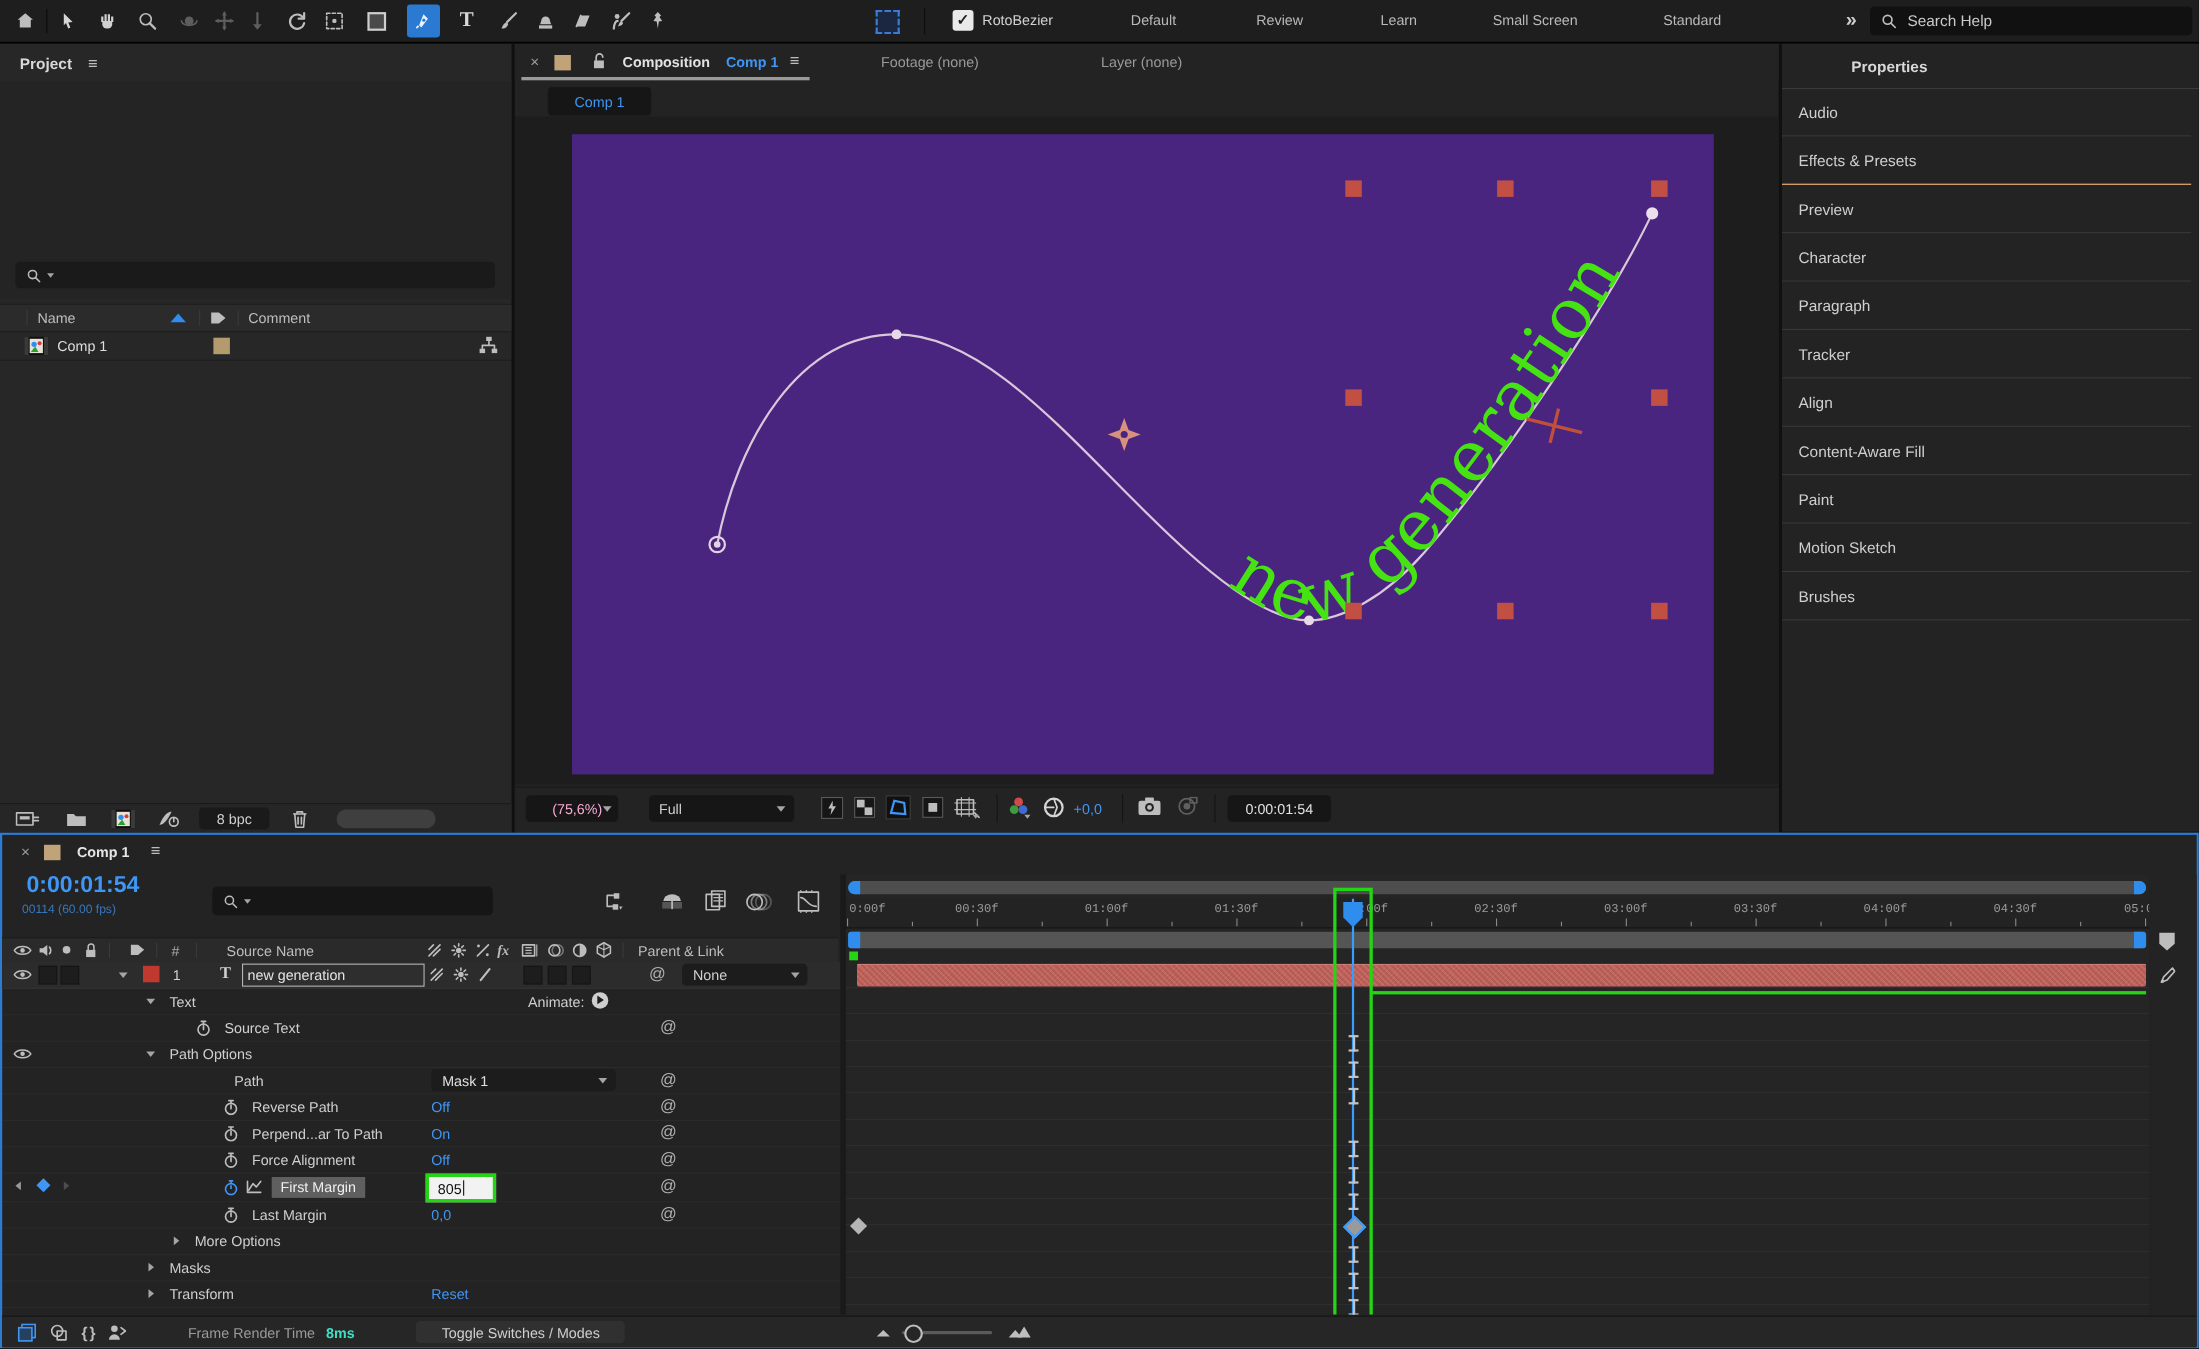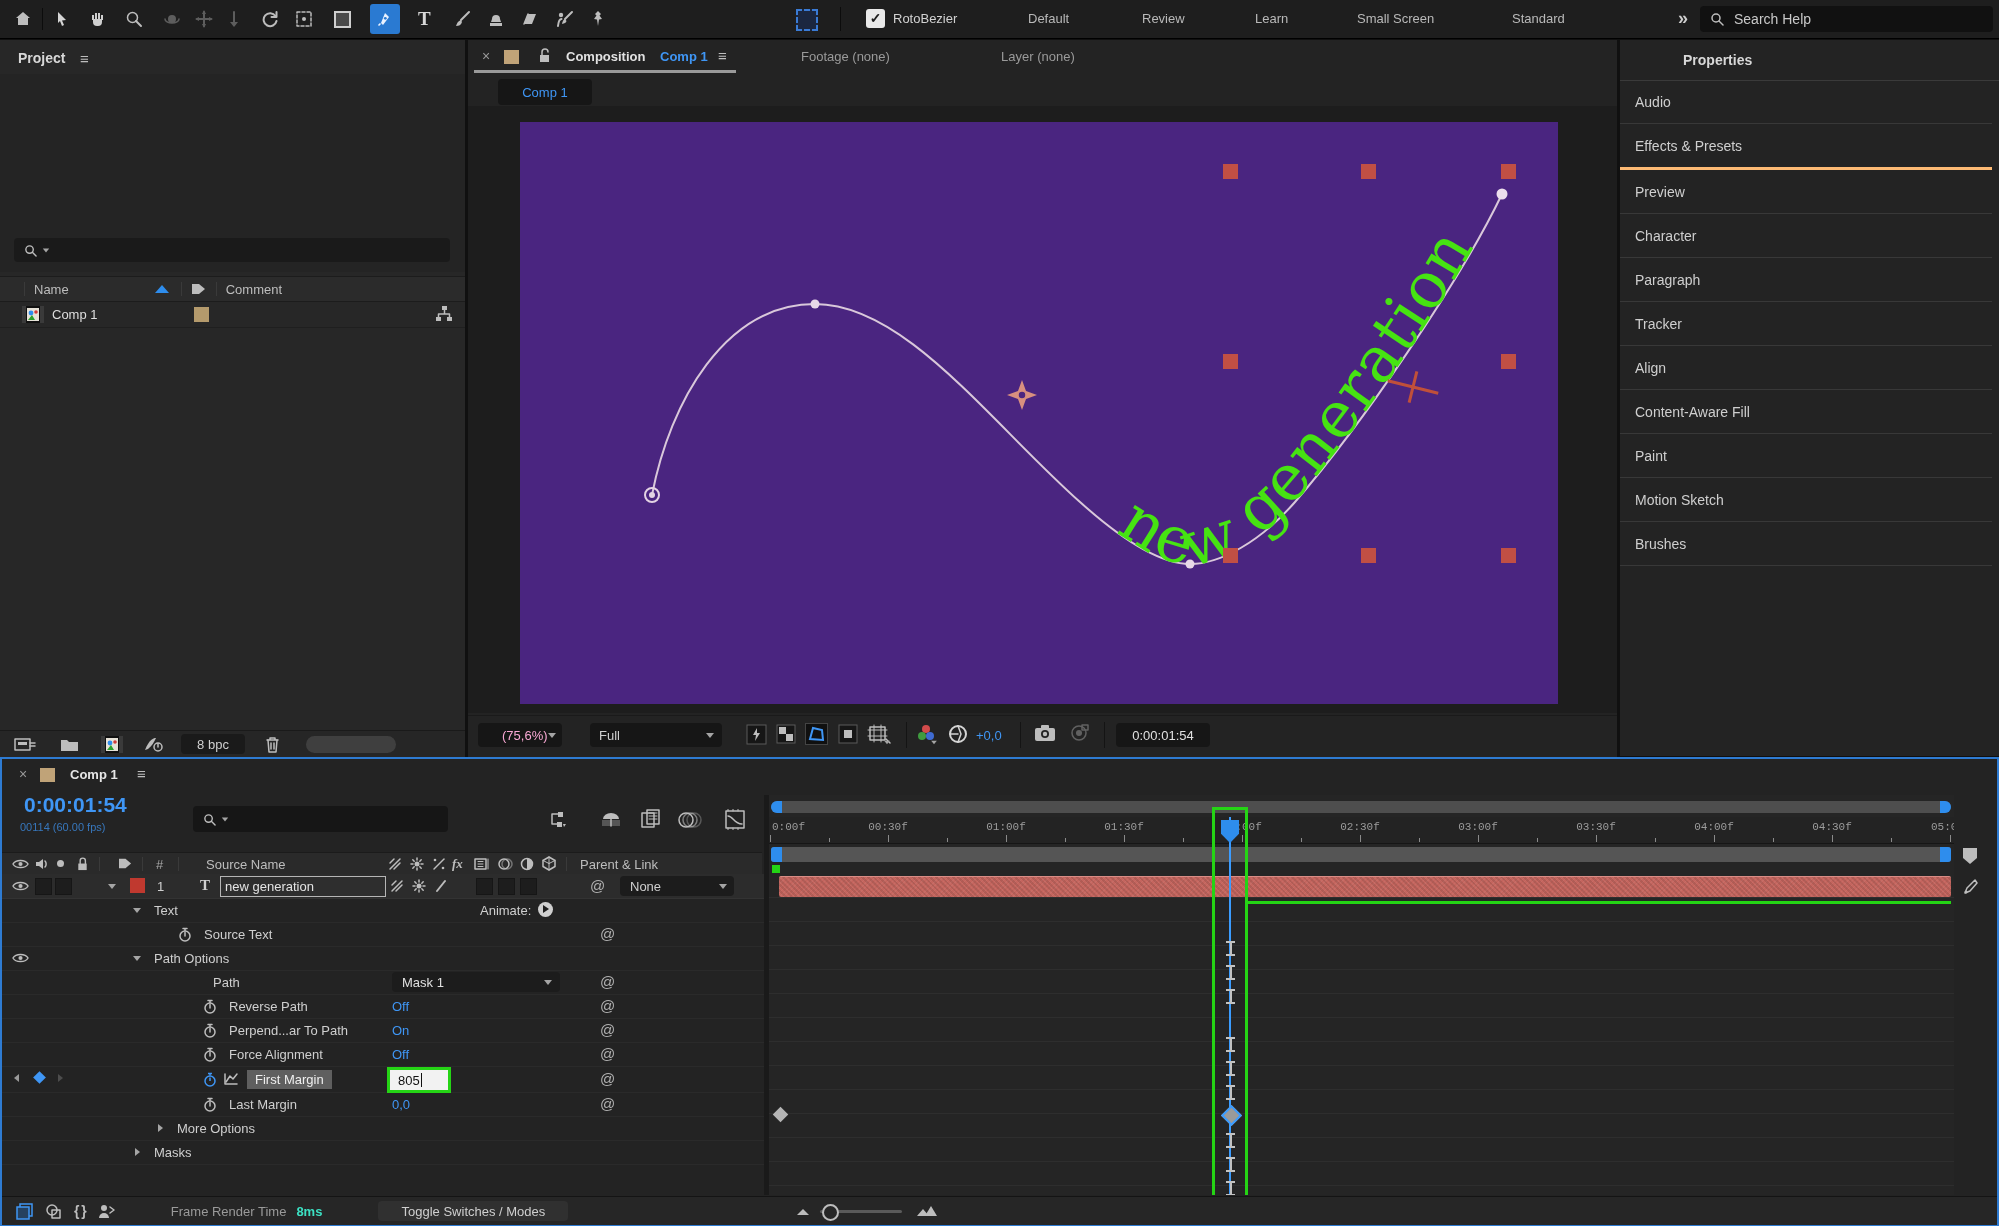--- a/index.html
+++ b/index.html
@@ -401,21 +401,21 @@
 
   <div class="panel" style="left:1620px;top:40px;width:379px;height:716px;">
     <div class="abs flex" style="left:0;top:0;width:379px;height:40px;border-bottom:1px solid #3a3a3a;padding-left:48px;">
       <span style="margin-left:15px;font-weight:bold;color:#d8d8d8;font-size:14px;">Properties</span>
       <span style="margin-left:auto;margin-right:16px;color:#bdbdbd;font-size:15px;">≡</span>
     </div>
     <div class="abs" style="left:0;top:40px;width:372px;">
       <div class="flex" style="height:43px;border-bottom:1px solid #383838;">
           <span style="margin-left:15px;color:#cfcfcf;font-size:14px;">Audio</span>
         </div>
-      <div class="flex" style="height:43px;border-bottom:3px solid #fdba74;">
+      <div class="flex" style="height:43px;border-bottom:1px solid #fdba74;">
           <span style="margin-left:15px;color:#cfcfcf;font-size:14px;">Effects &amp; Presets</span>
         </div>
       <div class="flex" style="height:43px;border-bottom:1px solid #383838;">
           <span style="margin-left:15px;color:#cfcfcf;font-size:14px;">Preview</span>
         </div>
       <div class="flex" style="height:43px;border-bottom:1px solid #383838;">
           <span style="margin-left:15px;color:#cfcfcf;font-size:14px;">Character</span>
         </div>
       <div class="flex" style="height:43px;border-bottom:1px solid #383838;">
           <span style="margin-left:15px;color:#cfcfcf;font-size:14px;">Paragraph</span>
@@ -731,20 +731,25 @@
     <div class="abs flex rowline" style="left:0;top:357px;width:762px;height:24px;">
       <span class="tri-r" style="margin-left:156px;"></span>
       <span style="margin-left:14px;color:#cfcfcf;">More Options</span>
     </div>
 
     <div class="abs flex rowline" style="left:0;top:381px;width:762px;height:24px;">
       <span class="tri-r" style="margin-left:133px;"></span>
       <span style="margin-left:14px;color:#cfcfcf;">Masks</span>
     </div>
 
+    <div class="abs flex rowline" style="left:0;top:405px;width:762px;height:24px;">
+      <span class="tri-r" style="margin-left:133px;"></span>
+      <span style="margin-left:14px;color:#cfcfcf;">Transform</span>
+      <span class="abs vlab" style="left:390px;top:5px;">Reset</span>
+    </div>
 
     <div class="abs" style="left:762px;top:36px;width:5px;height:400px;background:#1a1a1a;"></div>
 
     <div class="abs" style="left:767px;top:36px;width:1185px;height:400px;background:#252525;overflow:hidden;">
 
       <div class="navbar" style="left:2px;top:6px;width:1180px;"></div>
       <span class="navcap" style="left:2px;top:6px;border-radius:6px 0 0 6px;"></span>
       <span class="navcap" style="left:1171px;top:6px;border-radius:0 6px 6px 0;"></span>
 
       <div class="abs" style="left:0;top:22px;width:1185px;height:26px;background:#232323;border-bottom:1px solid #161616;font-family:Liberation Mono, monospace;">

